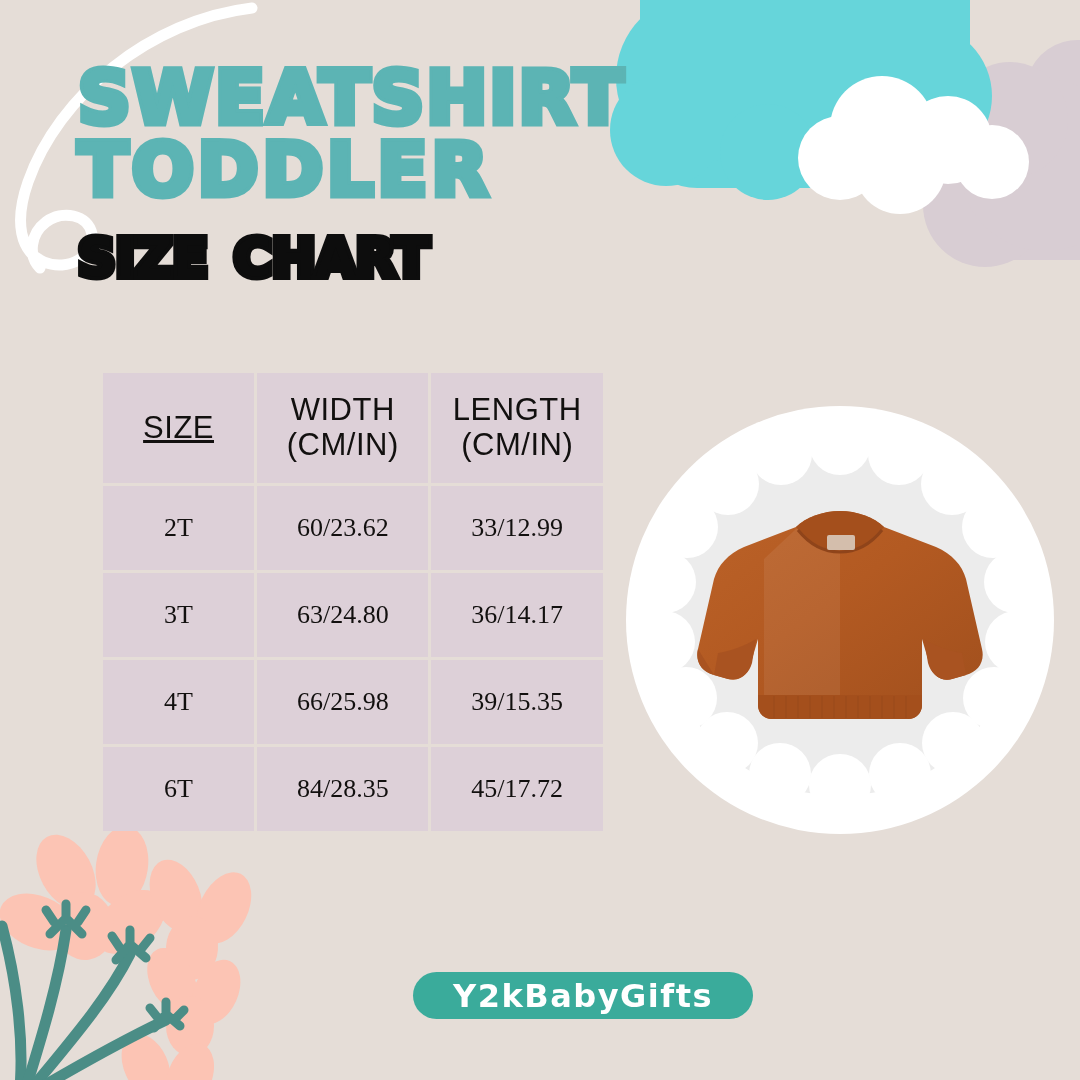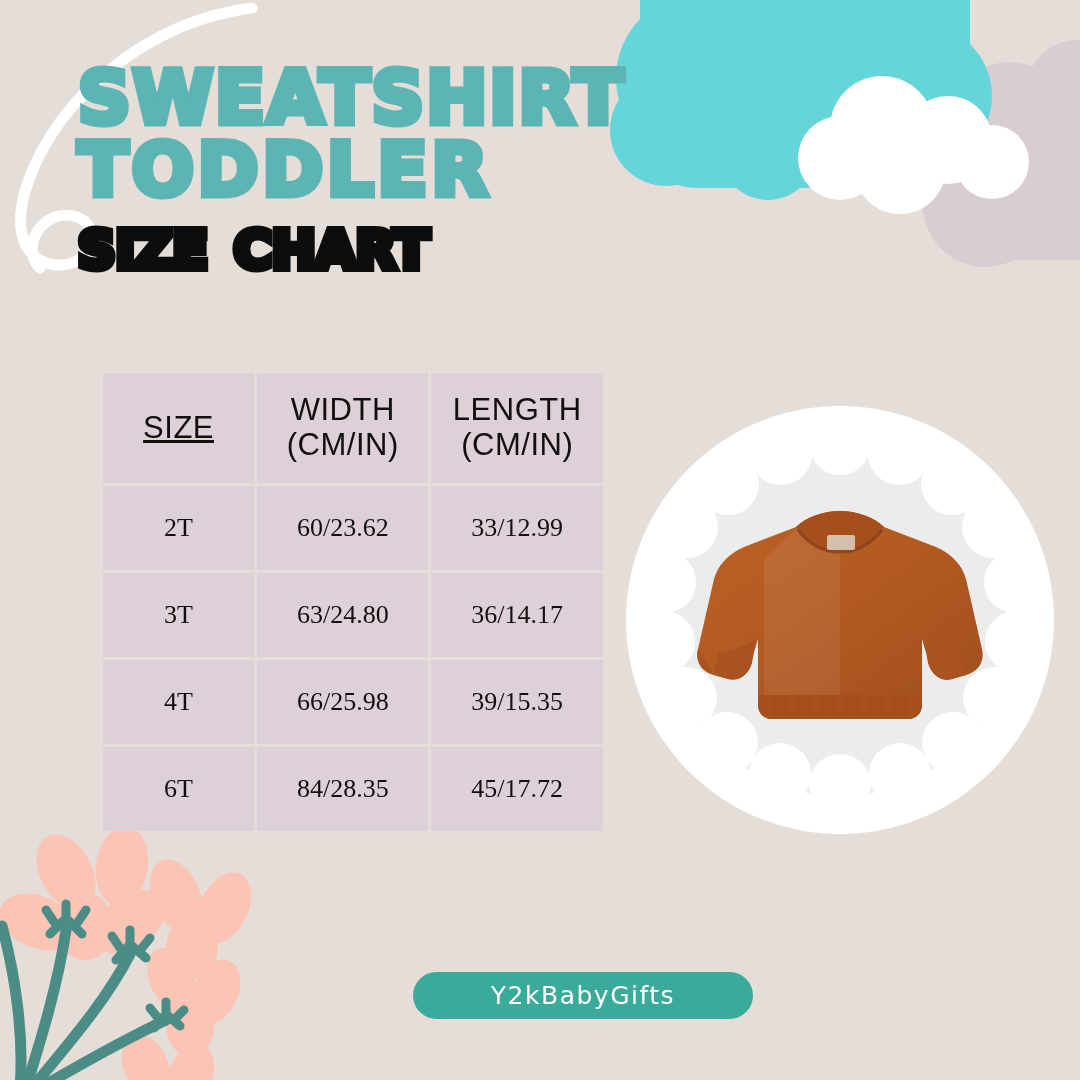--- a/index.html
+++ b/index.html
@@ -52,20 +52,21 @@
   }
   .subtitle-line {
     font-family: "DejaVu Sans", sans-serif;
     font-weight: bold;
     color: #0d0d0d;
     font-size: 74px;
     line-height: 1.0;
     letter-spacing: 0px;
     font-variant: small-caps;
     text-transform: lowercase;
+    margin-top: 8px;
     -webkit-text-stroke: 8px #0d0d0d;
     paint-order: stroke fill;
   }
 
   
   #size-table {
     position: absolute;
     left: 100px;
     top: 370px;
     width: 506px;
@@ -128,22 +129,23 @@
     height: 47px;
     background: #3aab9b;
     border-radius: 24px;
     display: flex;
     align-items: center;
     justify-content: center;
   }
   #shop-badge .badge-text {
     color: #ffffff;
     font-family: "DejaVu Sans", sans-serif;
-    font-size: 25px;
+    font-size: 32px;
     letter-spacing: 1.5px;
+    font-weight: bold;
   }
 </style>
 </head>
 <body>
 
 <div id="poster">
 
   <svg class="deco" id="cloud-layer" viewBox="0 0 1080 300">
     <g>
       <path fill="#d8cdd3" d="M1080 40 L1080 260 L980 260

